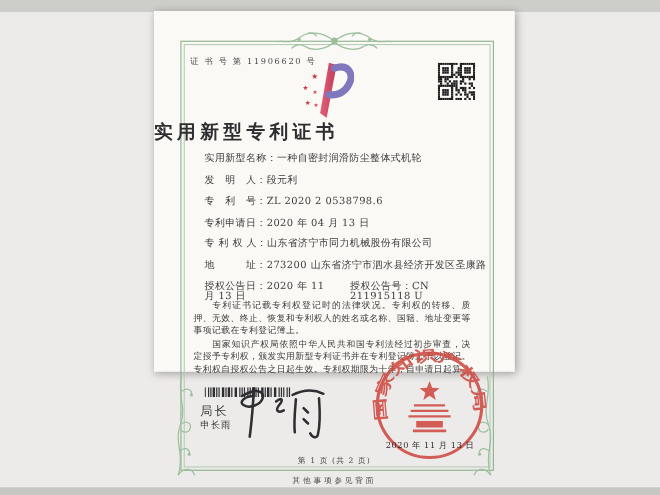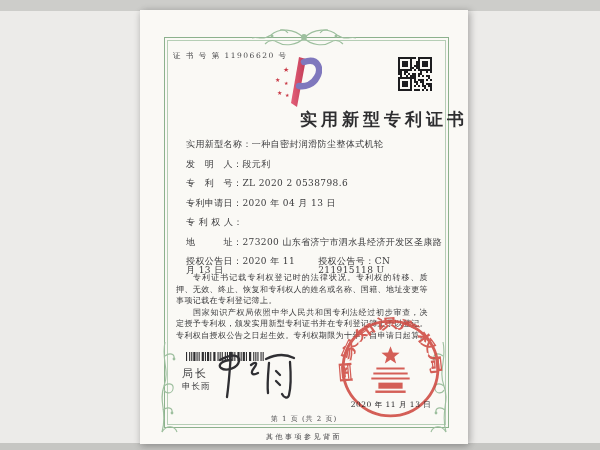--- a/index.html
+++ b/index.html
@@ -6,21 +6,21 @@
   body{
     width:600px;height:450px;position:relative;overflow:hidden;
     background:#ecebe9;
     font-family:"DejaVu Serif","Liberation Serif",serif;
   }
   .band{position:absolute;left:0;width:600px;}
   .band.top{top:0;height:11px;background:#cdcdca;}
   .band.bottom{top:443px;height:7px;background:#c6c6c3;}
 
   .paper{
-    position:absolute;left:140px;top:10px;width:328px;height:434px;
+    position:absolute;left:140px;top:10px;width:328px;height:328px;
     background:#faf9f5;
     box-shadow:3px 0 7px rgba(0,0,0,.16),0 3px 7px rgba(0,0,0,.18);
   }
   .frame{
     position:absolute;left:24px;top:27px;width:283px;height:389px;
     border:1.6px solid #8cb18d;
   }
   .frame-inner{position:absolute;inset:2px;border:0.8px solid #b5ceb5;}
 
   .ornament{position:absolute;pointer-events:none;}
@@ -29,21 +29,21 @@
   .orn-right{left:289px;top:332px;transform:scaleX(-1);}
 
   .cert-no{
     position:absolute;left:33px;top:41px;
     font-size:7.5px;letter-spacing:1.5px;color:#4a4a4c;white-space:nowrap;
   }
   .logo{position:absolute;left:130px;top:44px;width:52px;height:56px;}
   .qr{position:absolute;left:258px;top:47px;width:34px;height:34px;}
 
   .title{
-    position:absolute;left:0;top:98px;width:100%;text-align:right;
+    position:absolute;left:0;top:98px;width:100%;text-align:left;
     font-size:17px;font-weight:bold;letter-spacing:4px;color:#2e2e30;
   }
 
   .fields{
     position:absolute;left:46px;top:130px;width:242px;
     display:flex;flex-direction:column;gap:10.5px;
     font-size:9px;line-height:9px;color:#3b3b3d;letter-spacing:.4px;
   }
   .field-row{white-space:nowrap;display:flex;}
   .field-label{flex:0 0 auto;}
@@ -327,20 +327,21 @@
     <div class="field-row">
       <span class="field-label">专　利　号：</span>
       <span class="field-value">ZL 2020 2 0538798.6</span>
     </div>
     <div class="field-row">
       <span class="field-label">专利申请日：</span>
       <span class="field-value">2020 年 04 月 13 日</span>
     </div>
     <div class="field-row">
       <span class="field-label">专 利 权 人：</span>
+      <span class="field-value">山东省济宁市同力机械股份有限公司</span>
     </div>
     <div class="field-row">
       <span class="field-label">地　　　址：</span>
       <span class="field-value">273200 山东省济宁市泗水县经济开发区圣康路</span>
     </div>
     <div class="grant-row">
       <span class="pair1"><span>授权公告日：</span><span>2020 年 11 月 13 日</span></span>
       <span class="pair2"><span>授权公告号：</span><span>CN 211915118 U</span></span>
     </div>
   </div>

